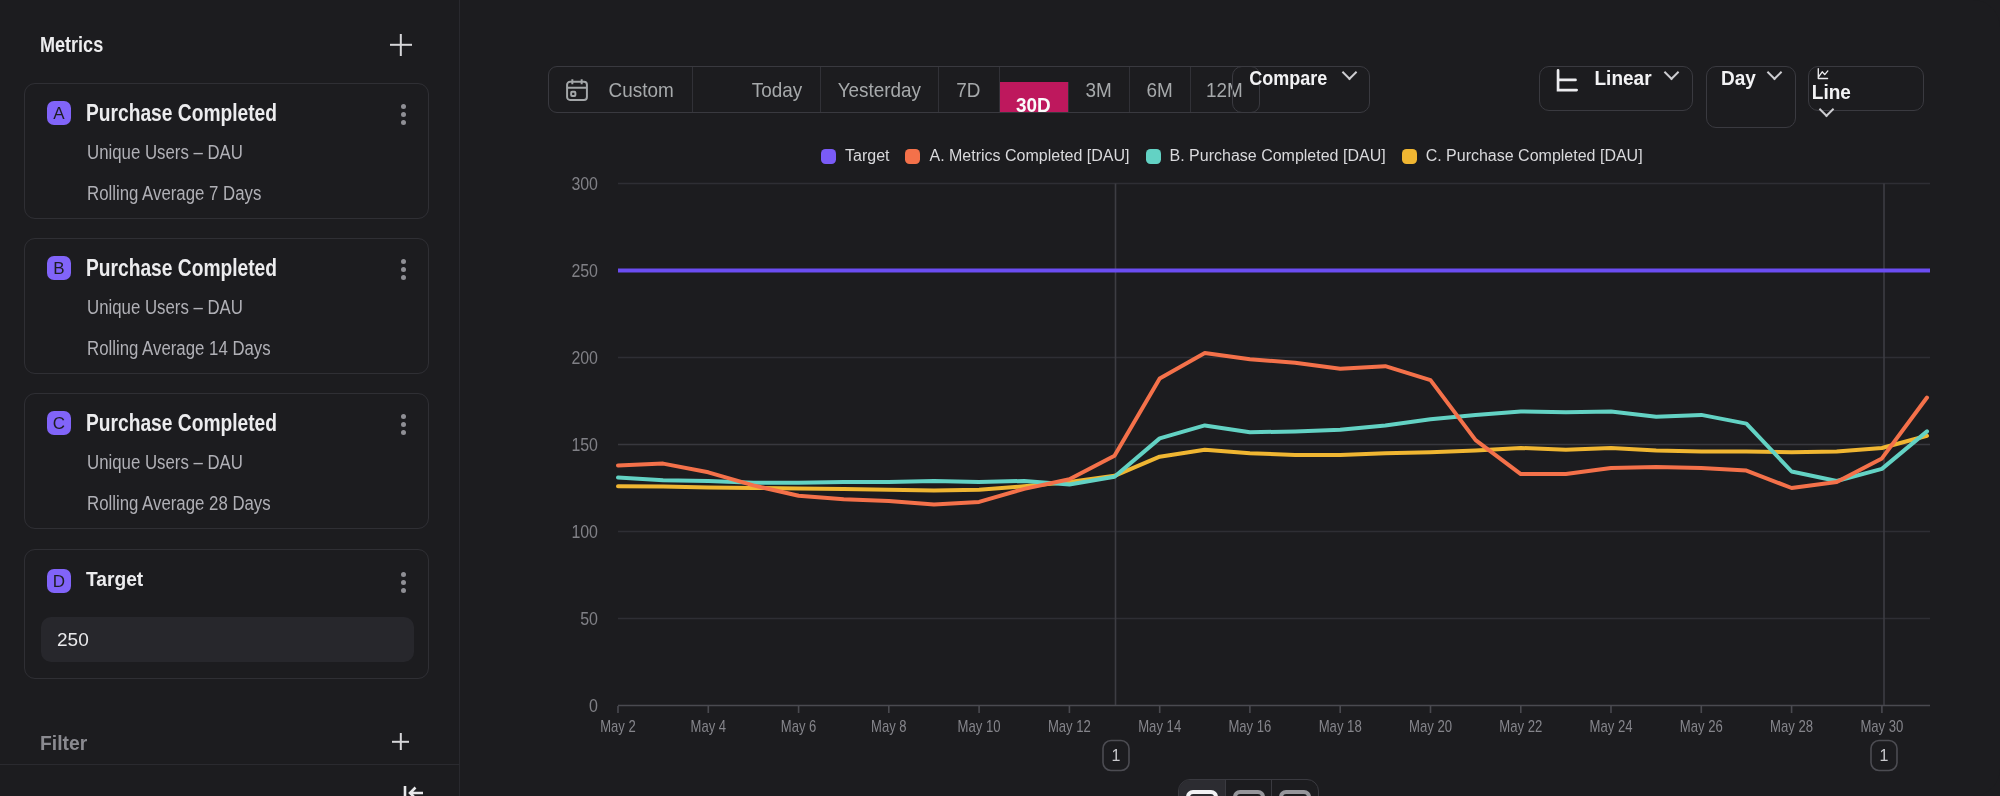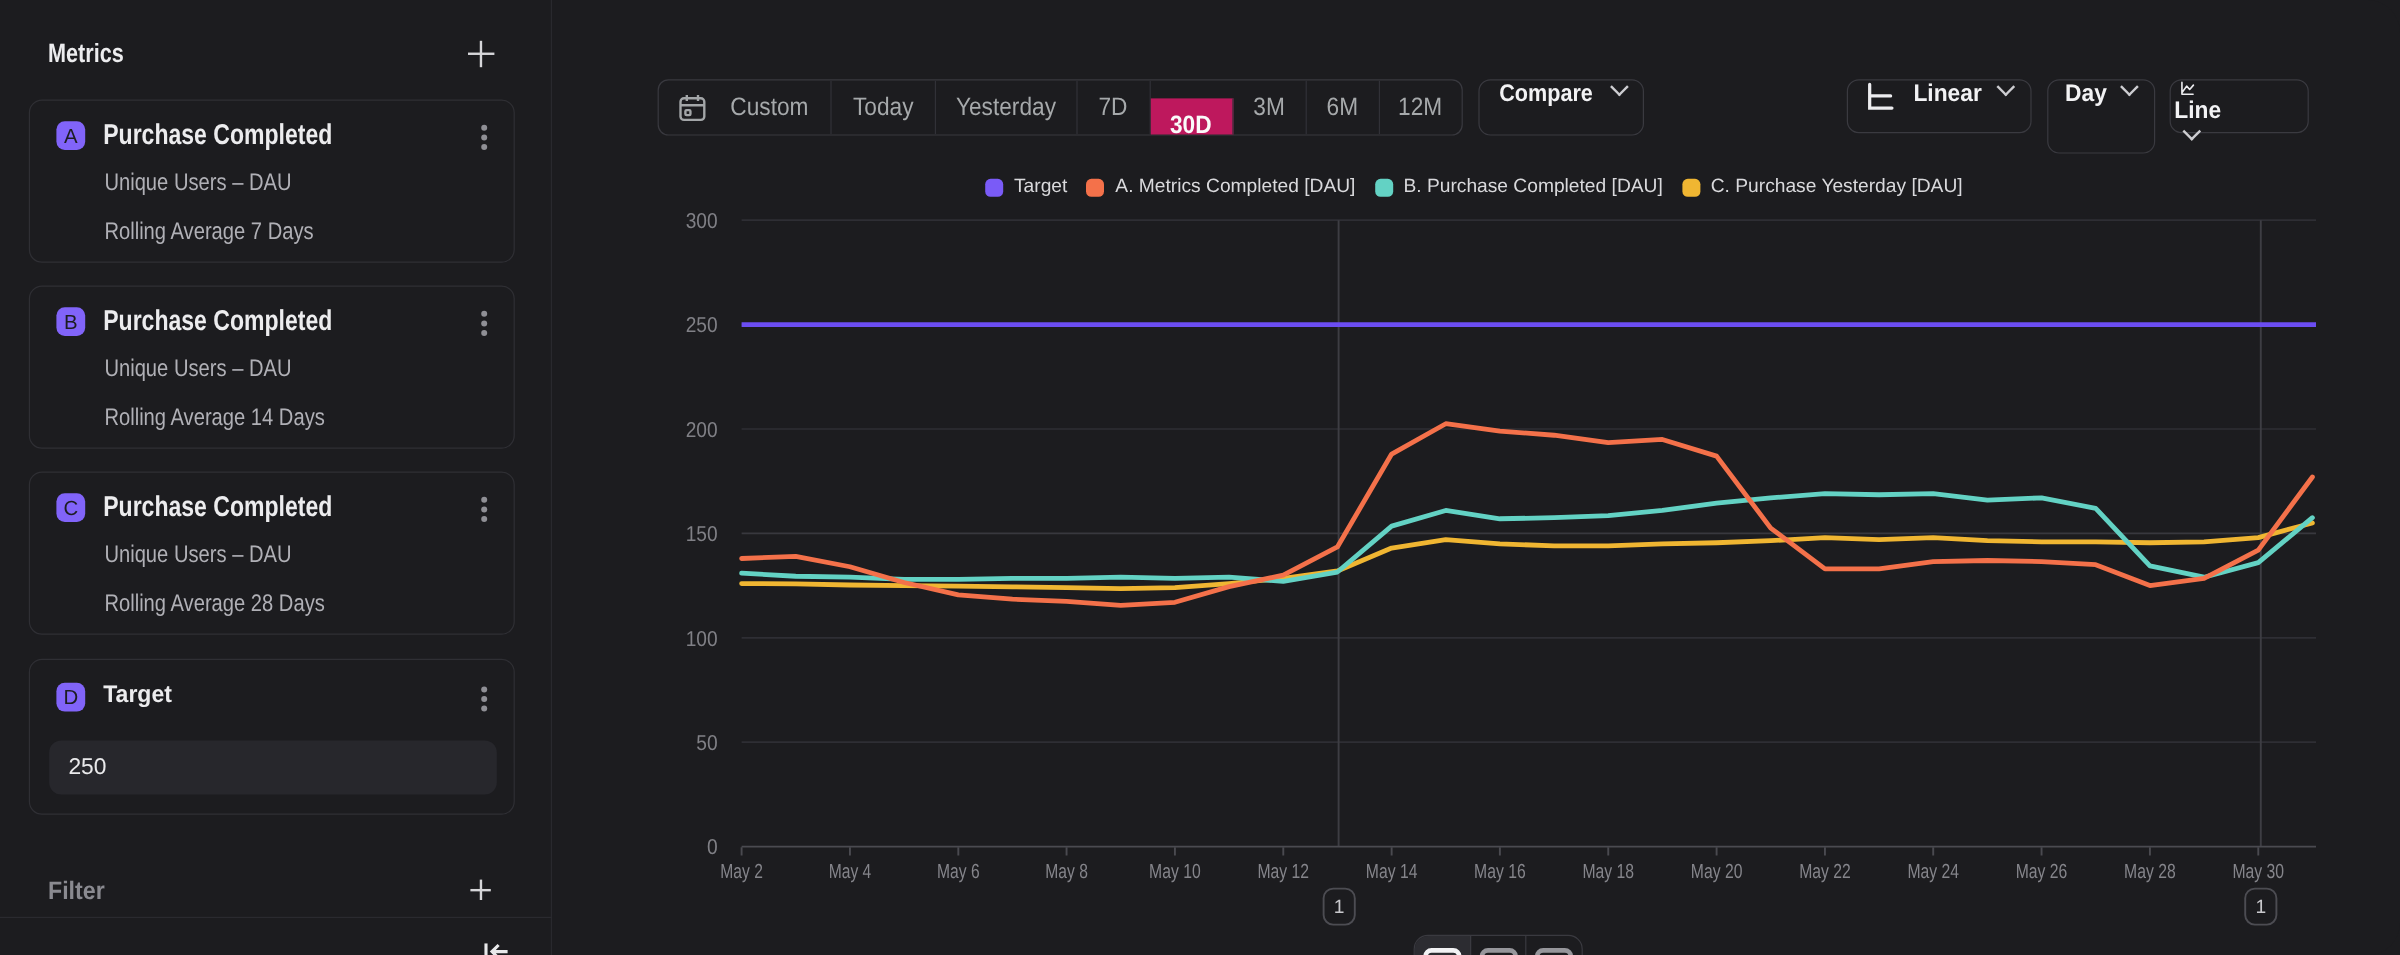--- a/index.html
+++ b/index.html
@@ -122,21 +122,21 @@
 
   <div id="seg">
     <div class="seg-it" style="width:143.5px;">
       <svg width="28" height="28" viewBox="0 0 24 24" fill="none" stroke="#a3a6a8" stroke-width="1.7" style="margin-right:14px;">
         <rect x="3.5" y="5" width="17" height="15.5" rx="2.5"></rect>
         <path d="M3.5 10 H20.5 M8 2.8 V7 M16 2.8 V7"></path>
         <rect x="7" y="13.5" width="3.6" height="3.6" rx="0.8"></rect>
       </svg>
       <span class="sqC" style="transform:scaleX(0.9);">Custom</span>
     </div>
-    <div class="seg-it" style="width:87.5px;">
+    <div class="seg-it" style="width:87.5px;margin-left:41px;">
         <span class="sqC" style="transform:scaleX(0.9);">Today</span>
       </div>
     <div class="seg-it" style="width:118px;">
         <span class="sqC" style="transform:scaleX(0.9);">Yesterday</span>
       </div>
     <div class="seg-it" style="width:60.5px;">
         <span class="sqC" style="transform:scaleX(0.9);">7D</span>
       </div>
     <div class="seg-it seg-on" style="width:69.5px;">
         <span class="sqC" style="transform:scaleX(0.9);">30D</span>
@@ -177,21 +177,21 @@
   </div>
 
   <div id="legend">
     <div class="leg-sw" style="background:#7a5bf7;"></div>
       <div class="leg-tx">Target</div>
     <div class="leg-sw" style="background:#f4714a;"></div>
       <div class="leg-tx">A. Metrics Completed [DAU]</div>
     <div class="leg-sw" style="background:#63d2c4;"></div>
       <div class="leg-tx">B. Purchase Completed [DAU]</div>
     <div class="leg-sw" style="background:#f0b632;"></div>
-      <div class="leg-tx">C. Purchase Yesterday [DAU]</div>
+      <div class="leg-tx">C. Purchase Completed [DAU]</div>
   </div>
 
   <svg class="abs" id="chart" style="left:0; top:0;" width="2000" height="796" viewBox="0 0 2000 796" font-family="Liberation Sans, sans-serif">
     <line x1="618" y1="618.5" x2="1930" y2="618.5" stroke="#2e2e34" stroke-width="1.4"></line>
     <line x1="618" y1="531.5" x2="1930" y2="531.5" stroke="#2e2e34" stroke-width="1.4"></line>
     <line x1="618" y1="444.5" x2="1930" y2="444.5" stroke="#38383e" stroke-width="1.5"></line>
     <line x1="618" y1="357.5" x2="1930" y2="357.5" stroke="#2e2e34" stroke-width="1.4"></line>
     <line x1="618" y1="270.5" x2="1930" y2="270.5" stroke="#2e2e34" stroke-width="1.4"></line>
     <line x1="618" y1="183.5" x2="1930" y2="183.5" stroke="#2e2e34" stroke-width="1.4"></line>
     <line x1="1115.5" y1="183.5" x2="1115.5" y2="705.5" stroke="#3d3d43" stroke-width="1.6"></line>

